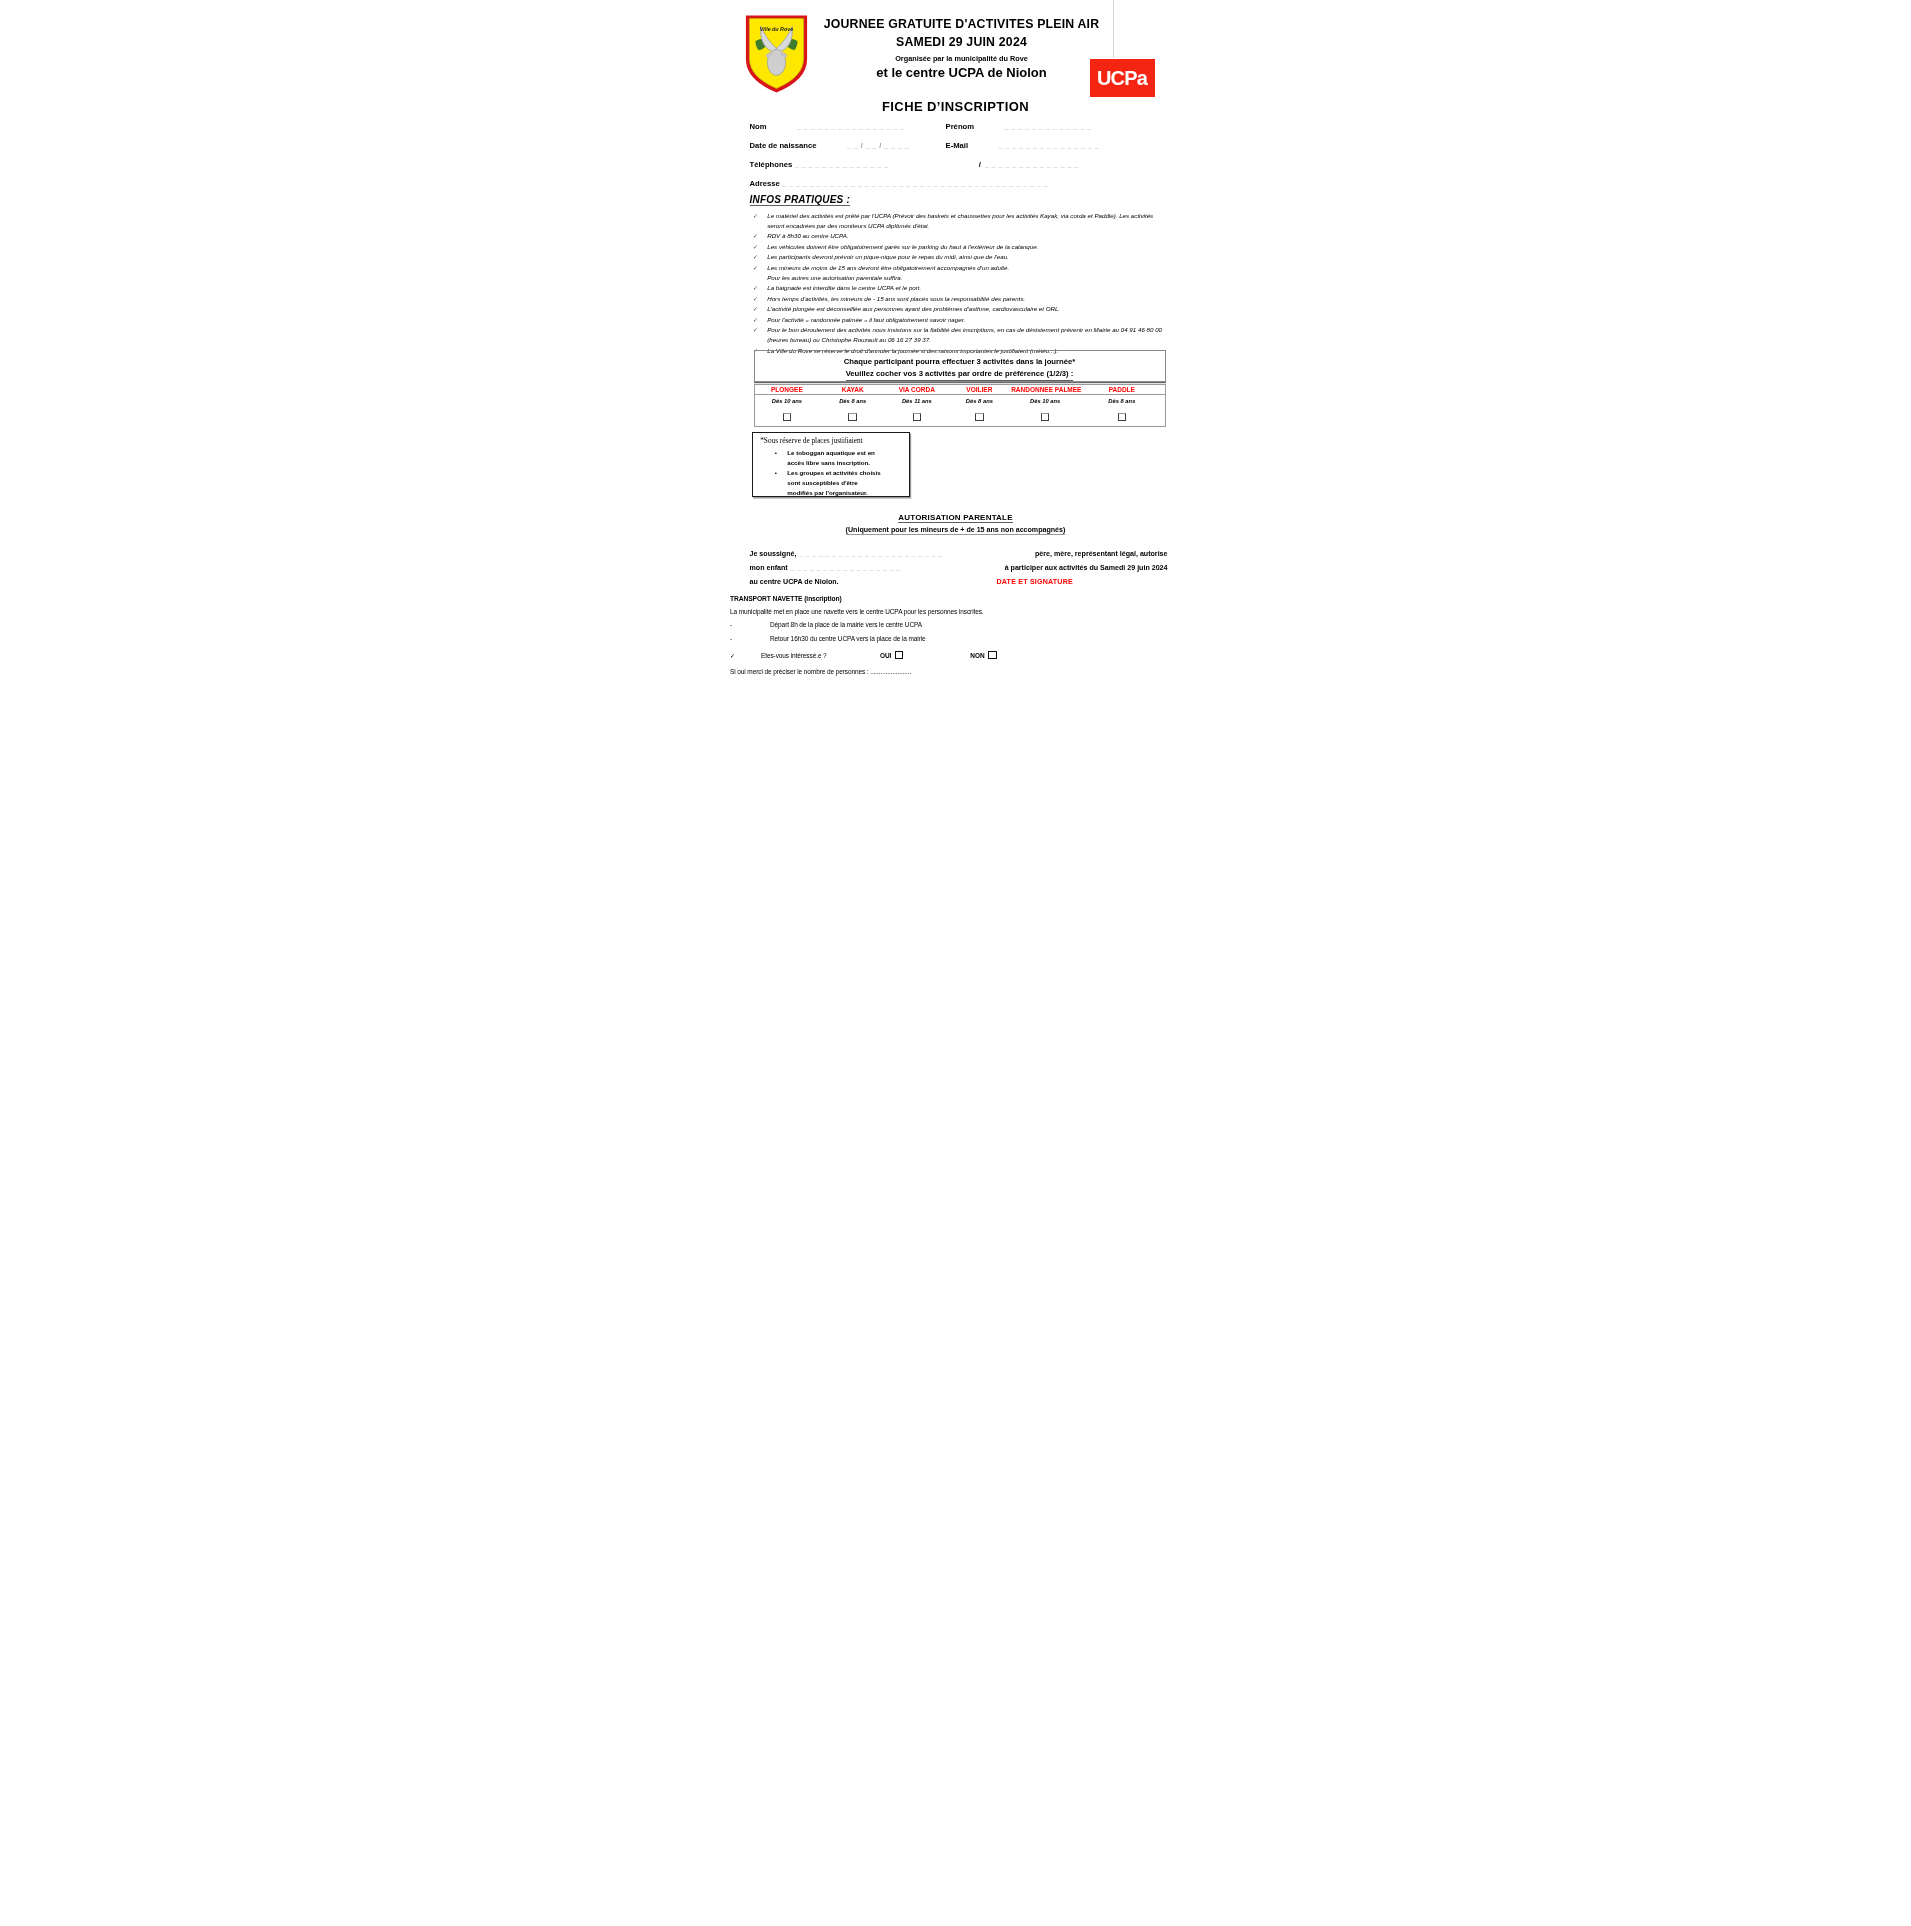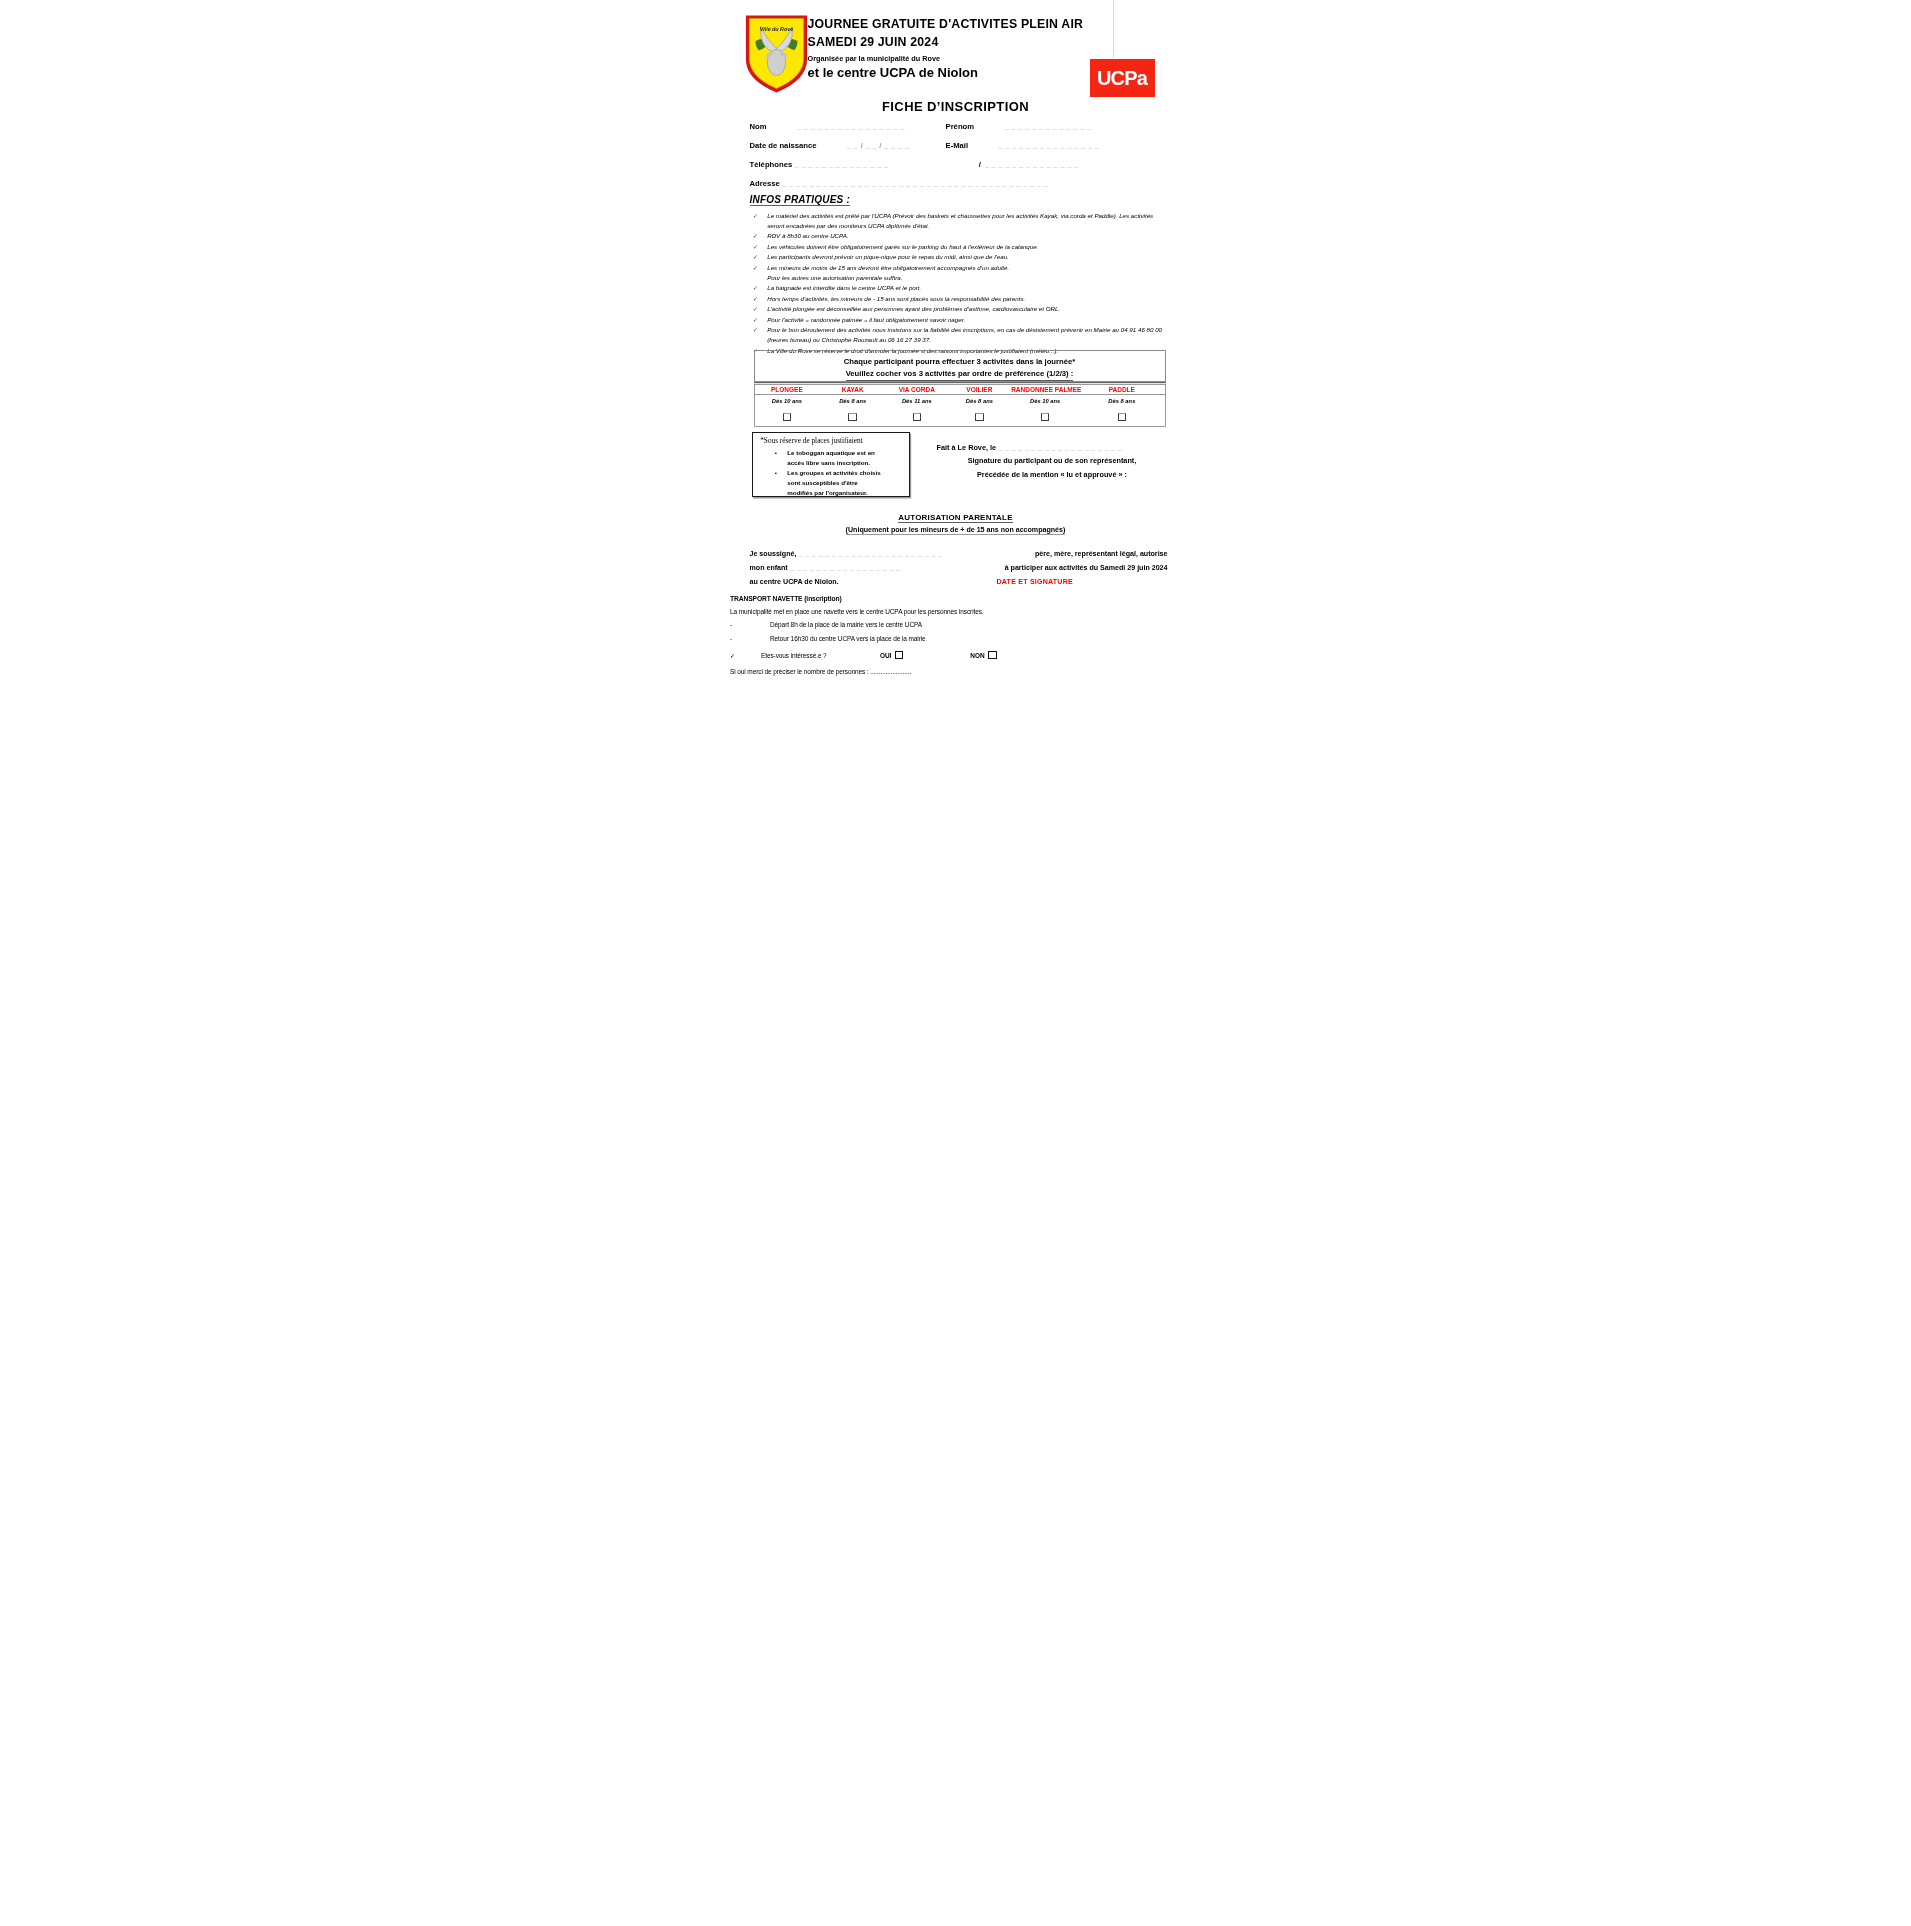--- a/index.html
+++ b/index.html
@@ -2,21 +2,21 @@
 <html style="font-size:6.2px"><head>
 <meta charset="utf-8">
 <style>
   html,body{margin:0;padding:0;background:#ffffff;}
   .page{
     position:relative;width:478px;height:676px;margin:0 auto;background:#fff;
     font-family:"Liberation Sans",sans-serif;color:#000;overflow:hidden;
   }
   
   .crest{position:absolute;left:27px;top:13px;width:65px;height:82px;}
-  .header-block{position:absolute;left:91px;top:17px;width:308px;text-align:left;}
+  .header-block{position:absolute;left:91px;top:17px;width:308px;text-align:center;}
   .h-line1{font-size:12.3px;font-weight:bold;letter-spacing:0.2px;}
   .h-line2{font-size:12.3px;font-weight:bold;margin-top:3.9px;letter-spacing:0.2px;}
   .h-sub1{font-size:7.3px;font-weight:bold;margin-top:5px;}
   .h-sub2{font-size:13px;font-weight:bold;margin-top:1.9px;}
   .ucpa-logo{
     position:absolute;left:373px;top:59px;width:65px;height:38px;background:#F42613;
     display:flex;align-items:center;justify-content:center;
     color:#fff;font-size:20px;font-weight:bold;letter-spacing:-0.8px;
   }
   .artifact-line{position:absolute;left:396px;top:0;width:0.8px;height:58px;background:#d7d7d7;}
@@ -228,28 +228,20 @@
   </div>
 
   <div class="notes-row">
     <div class="notes-box">
       <div class="notes-title">*Sous réserve de places justifiaient</div>
       <ul>
         <li><span class="bdot">•</span><span class="btext">Le toboggan aquatique est en accès libre sans inscription.</span></li>
         <li><span class="bdot">•</span><span class="btext">Les groupes et activités choisis sont susceptibles d'être modifiés par l'organisateur.</span></li>
       </ul>
     </div>
-    <div class="sig-block">
-      <div class="sig-l1">
-        <span>Fait à Le Rove, le</span>
-        <span class="dash">_ _ _ _ _ _ _ _ _ _ _ _ _ _ _ _ _ _ _</span>
-      </div>
-      <div class="sig-l2">Signature du participant ou de son représentant,</div>
-      <div class="sig-l3">Précédée de la mention « lu et approuvé » :</div>
-    </div>
   </div>
 
   <div class="autorisation">
     <div><span class="auth-title">AUTORISATION PARENTALE</span></div>
     <div class="auth-sub"><span>(Uniquement pour les mineurs de + de 15 ans non accompagnés)</span></div>
   </div>
 
   <div class="soussigne">
     <div class="sl">
       <span>Je soussigné,</span>

